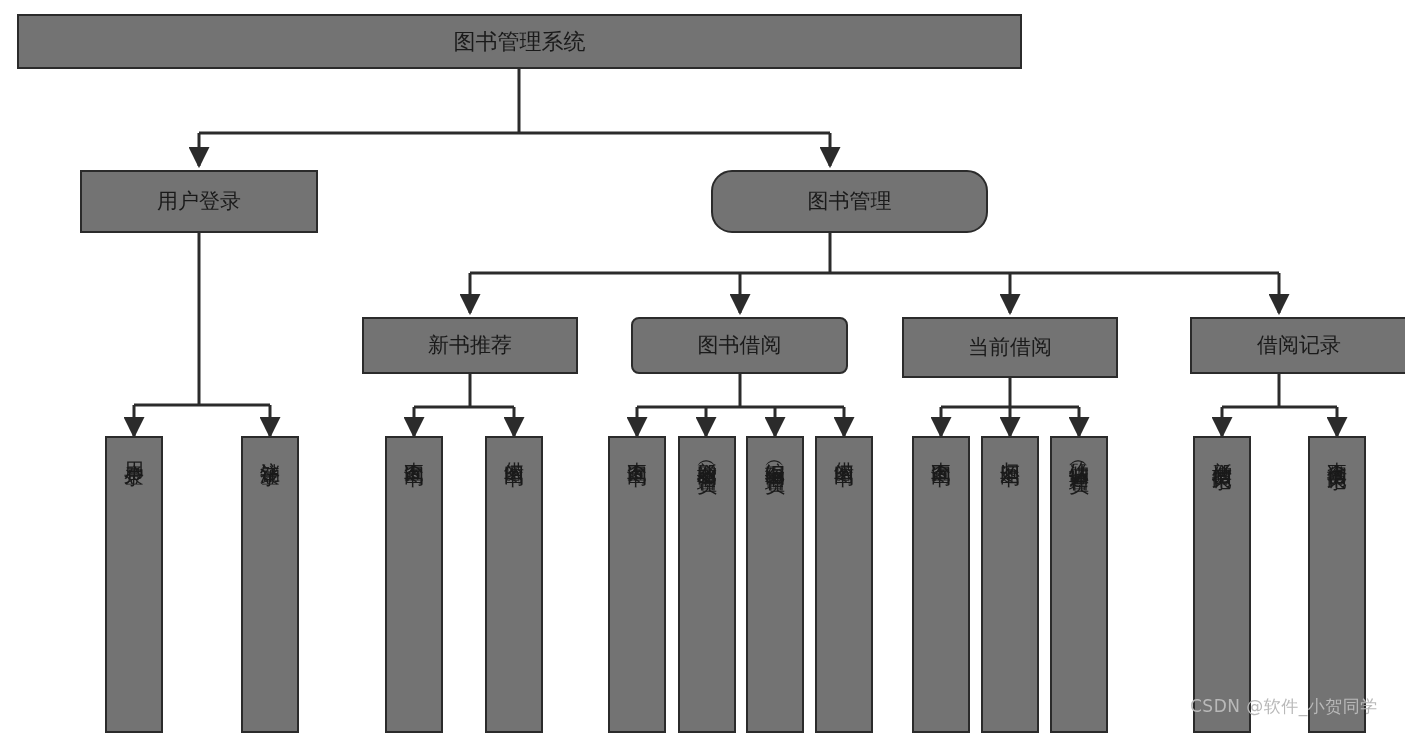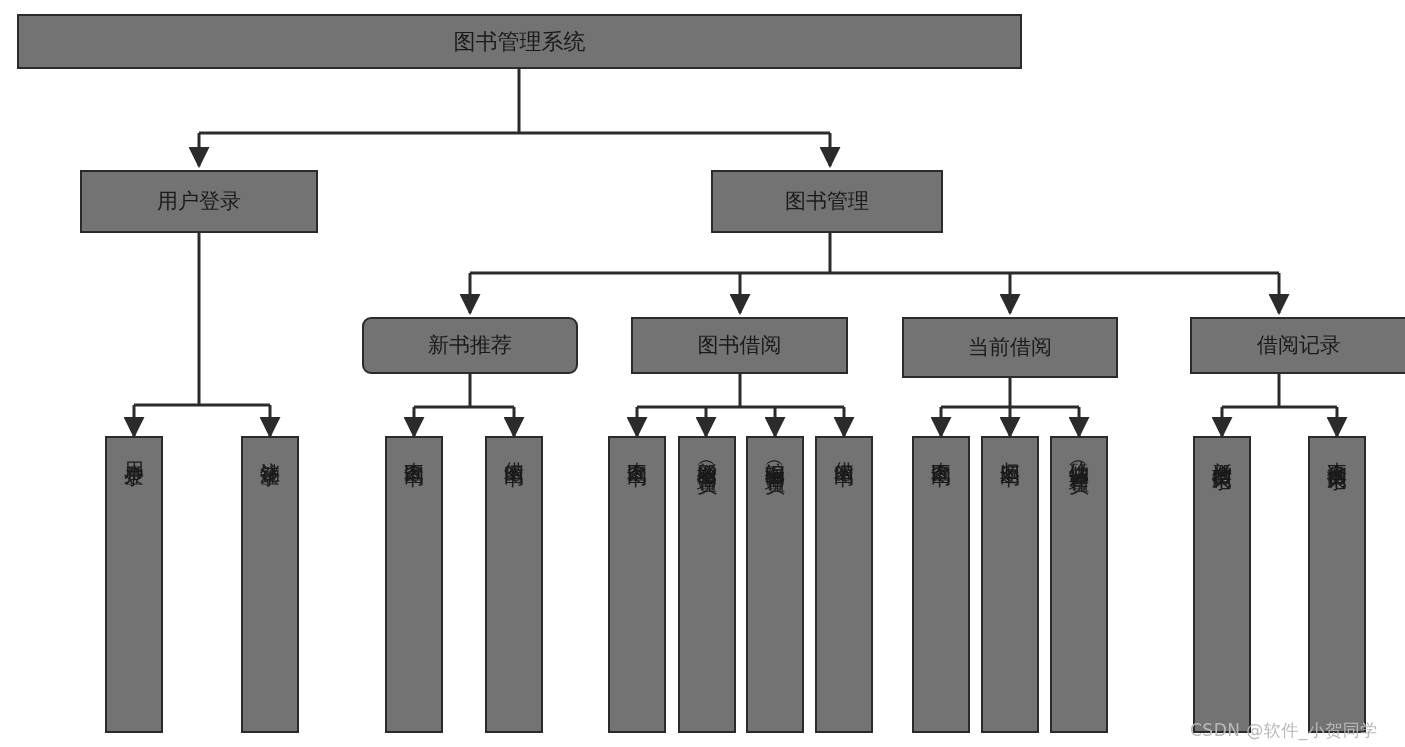--- a/index.html
+++ b/index.html
@@ -126,28 +126,28 @@
     </g>
   </svg>
 
   <div class="node h-node root" style="left:17px; top:14px; width:1005px; height:55px;">
     <span class="node-label">图书管理系统</span>
   </div>
 
   <div class="node h-node" style="left:80px; top:170px; width:238px; height:63px;">
     <span class="node-label">用户登录</span>
   </div>
-  <div class="node h-node" style="left:711px; top:170px; width:232px; height:63px;">
+  <div class="node h-node" style="left:711px; top:170px; width:277px; height:63px;border-radius:21px;">
     <span class="node-label">图书管理</span>
   </div>
 
-  <div class="node h-node" style="left:362px; top:317px; width:216px; height:57px;border-radius:9px;">
+  <div class="node h-node" style="left:362px; top:317px; width:216px; height:57px;">
     <span class="node-label">新书推荐</span>
   </div>
-  <div class="node h-node" style="left:631px; top:317px; width:217px; height:57px;">
+  <div class="node h-node" style="left:631px; top:317px; width:217px; height:57px;border-radius:8px;">
     <span class="node-label">图书借阅</span>
   </div>
   <div class="node h-node" style="left:902px; top:317px; width:216px; height:61px;">
     <span class="node-label">当前借阅</span>
   </div>
   <div class="node h-node" style="left:1170px; top:317px; width:218px; height:57px;margin-left:20px;">
     <span class="node-label">借阅记录</span>
   </div>
 
   <div class="node v-node" style="left:105px; top:436px; width:58px; height:297px;">
@@ -187,15 +187,15 @@
     <span class="node-label">确认归还（管理员）</span>
   </div>
 
   <div class="node v-node" style="left:1193px; top:436px; width:58px; height:297px;">
     <span class="node-label">新增借阅记录</span>
   </div>
   <div class="node v-node" style="left:1308px; top:436px; width:58px; height:297px;">
     <span class="node-label">查询借阅记录</span>
   </div>
 
-  <div class="watermark" style="left:1190px; top:695px;margin-top:24px;">CSDN @软件_小贺同学</div>
+  <div class="watermark" style="left:1190px; top:695px;">CSDN @软件_小贺同学</div>
 
 </div>
 
 </body></html>

